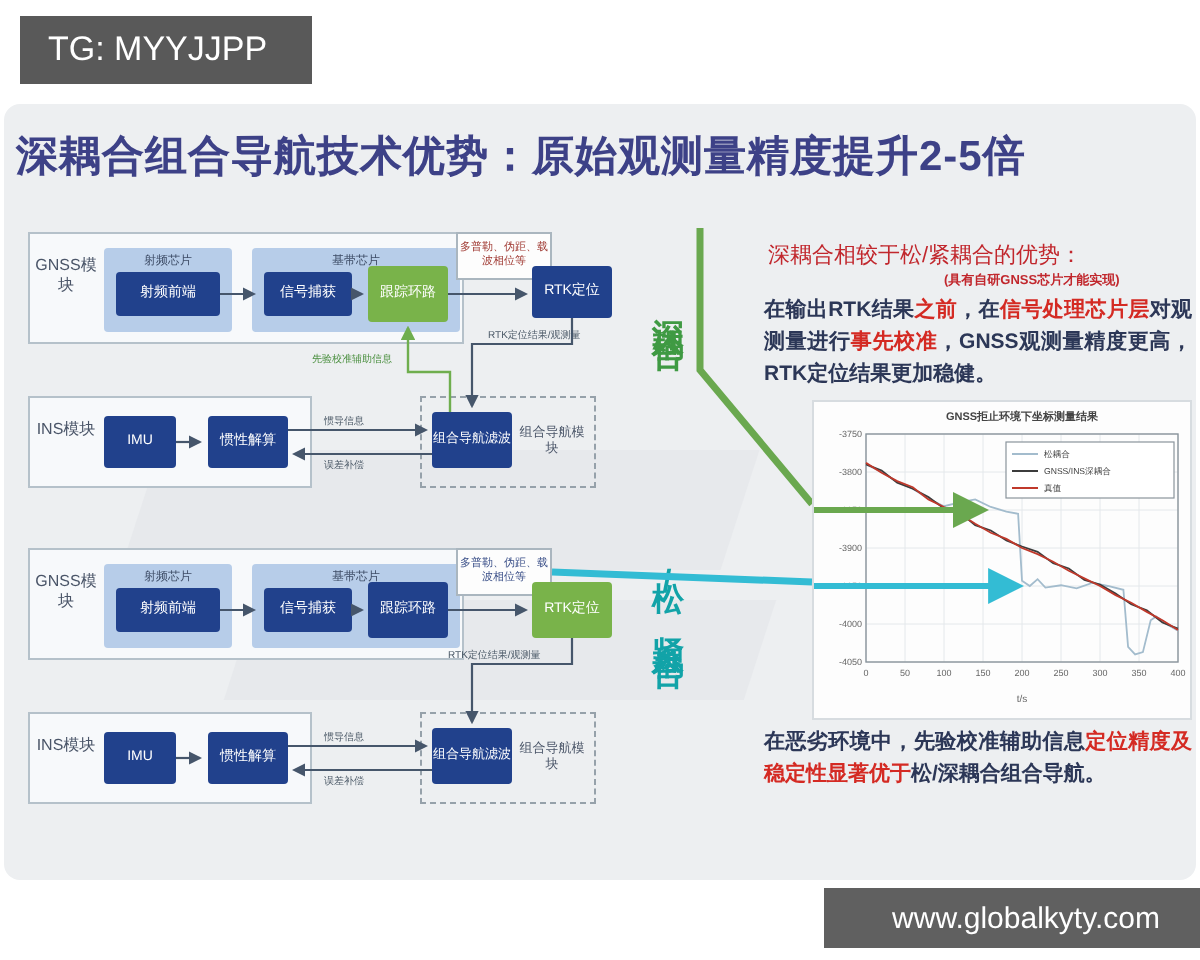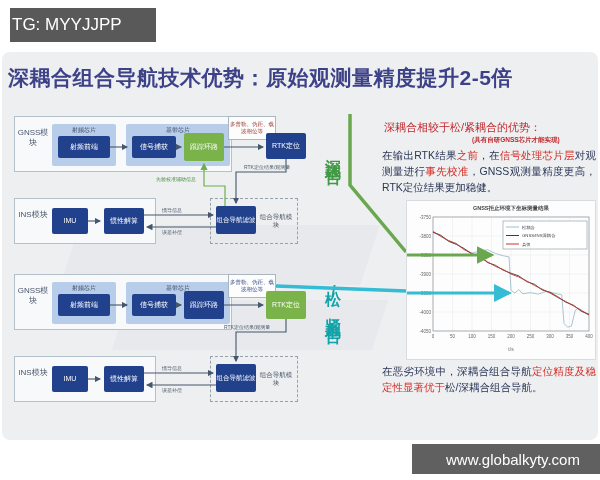--- a/index.html
+++ b/index.html
@@ -2,42 +2,42 @@
 <html><head>
 <meta charset="utf-8">
 <style>
   html,body{margin:0;padding:0}
   body{width:600px;height:480px;position:relative;background:#fff;overflow:hidden;
        font-family:"Liberation Sans","DejaVu Sans",sans-serif}
   .abs{position:absolute}
   .card{left:2px;top:52px;width:596px;height:388px;background:#edeff1;border-radius:8px}
   .wm{background:#dfe3e6;opacity:.45;transform:skewX(-18deg)}
   .badge{left:10px;top:8px;width:146px;height:34px;background:#595959;color:#fff;
-         font-size:17px;display:flex;align-items:center;padding-left:2px;box-sizing:border-box}
+         font-size:17px;display:flex;align-items:center;padding-left:14px;box-sizing:border-box}
   .title{left:8px;top:64px;width:584px;font-size:21px;font-weight:bold;color:#3d4187;letter-spacing:.5px}
   .outer{background:#f7f9fb;border:1px solid #b5c1ca;box-sizing:border-box}
   .dashed{border:1px dashed #96a1aa;box-sizing:border-box}
   .chip{background:#b7cde9;border-radius:2px}
   .chip-cap{font-size:6px;color:#3d4c66;text-align:center;padding-top:2px}
   .navy{background:#21418c;color:#fff;display:flex;align-items:center;justify-content:center;
         text-align:center;border-radius:2px;font-size:7px;line-height:1.2}
   .greenbox{background:#79b34a;color:#fff;display:flex;align-items:center;justify-content:center;
         text-align:center;border-radius:2px;font-size:7px;line-height:1.2}
   .modlab{font-size:8px;color:#4a5568;text-align:center;line-height:1.3}
   .smlab{font-size:6.5px;color:#4a5568;text-align:center;line-height:1.3;display:flex;align-items:center;justify-content:center}
   .note{background:#fdfdfd;border:1px solid #aab6bf;font-size:5.5px;line-height:1.3;text-align:center;
         padding:2px 1px;box-sizing:border-box;display:flex;align-items:center;justify-content:center}
   .note-red{color:#a03a33}.note-blue{color:#3a4f88}
   .conn-label{font-size:5px;color:#4c5a68;white-space:nowrap}
   .conn-label.green{color:#4a8f3f}
   .vlabel{writing-mode:vertical-rl;text-orientation:upright;font-weight:bold;font-size:16px;letter-spacing:5px}
   .vlabel-green{color:#3f9a43}.vlabel-teal{color:#12a3a8}
   .adv-title{left:384px;top:120px;width:214px;font-size:11px;font-weight:normal;color:#c1272d}
   .adv-note{left:472px;top:136px;font-size:6.5px;color:#c1272d;font-weight:bold}
-  .rich{font-size:10.5px;font-weight:normal;line-height:1.5;text-align:justify}
+  .rich{font-size:10.5px;font-weight:bold;line-height:1.5;text-align:justify}
   .seg-dark{color:#2c3757}.seg-red{color:#d42a23}
   .chartbox{left:406px;top:200px;width:188px;height:158px;background:#fdfdfd;border:1px solid #d7dce0;box-sizing:content-box}
   .footer{left:412px;top:444px;width:202px;height:30px;background:#606060;color:#fff;font-size:15px;
           display:flex;align-items:center;justify-content:center}
   svg{display:block;font-family:inherit}
 </style>
 </head>
 <body>
 
 <div class="abs card"></div>
@@ -187,15 +187,15 @@
       <rect x="96" y="20" width="84" height="28" fill="#fff" stroke="#8a949c" stroke-width="0.6"></rect>
       <line x1="99" y1="26" x2="112" y2="26" stroke="#a3bccd" stroke-width="1"></line>
       <text x="115" y="27.7" font-size="4.3" fill="#444">松耦合</text>
       <line x1="99" y1="34.5" x2="112" y2="34.5" stroke="#3c3c3c" stroke-width="1"></line>
       <text x="115" y="36.2" font-size="4.3" fill="#444">GNSS/INS深耦合</text>
       <line x1="99" y1="43" x2="112" y2="43" stroke="#c0392b" stroke-width="1"></line>
       <text x="115" y="44.7" font-size="4.3" fill="#444">真值</text>
     </svg>
 </div>
 
-<div class="abs rich" style="left:382px;top:364px;width:214px"><span class="seg-dark">在恶劣环境中，深耦合组合导航</span><span class="seg-red">定位精度及稳定性显著优于</span><span class="seg-dark">松/深耦合组合导航。</span></div>
+<div class="abs rich" style="left:382px;top:364px;width:214px"><span class="seg-dark">在恶劣环境中，先验校准辅助信息</span><span class="seg-red">定位精度及稳定性显著优于</span><span class="seg-dark">松/深耦合组合导航。</span></div>
 
 <div class="abs footer">www.globalkyty.com</div>
 
 </body></html>

